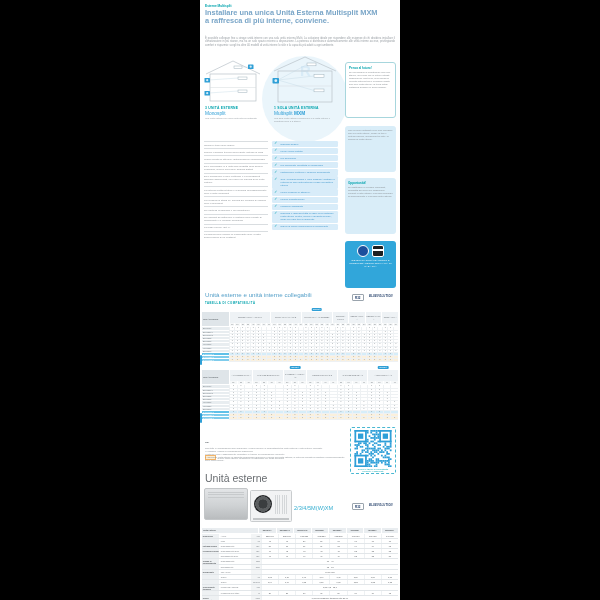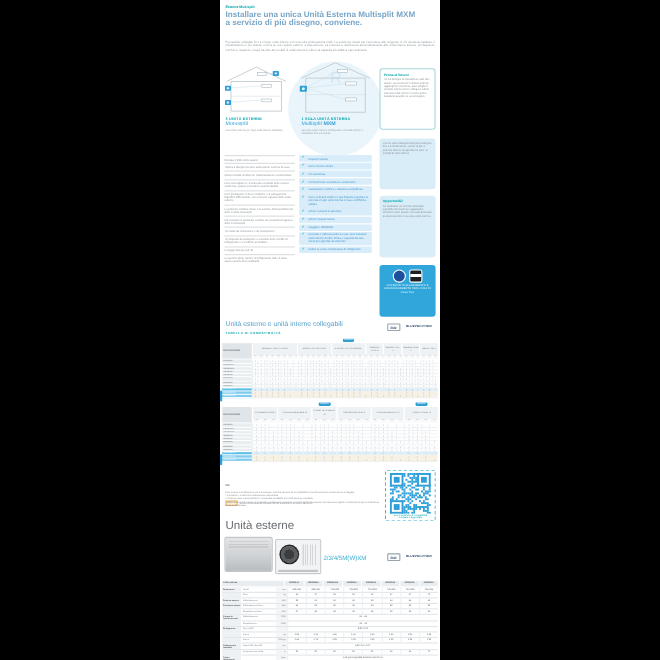--- a/index.html
+++ b/index.html
@@ -121,21 +121,21 @@
   svg{display:block;}
 </style>
 </head>
 <body>
 
 <div id="page">
 
   <div class="abs" id="kicker">Esterne Multisplit</div>
   <div class="abs" id="title">
     <span>Installare una unica Unità Esterna Multisplit MXM</span><br>
-    <span>a servizio di più disegno, conviene.</span>
+    <span>a raffresca di più interne, conviene.</span>
   </div>
   <div class="abs" id="intro">È possibile collegare fino a cinque unità interne con una sola unità esterna Multi. La soluzione ideale per rispondere alle esigenze di chi desidera installare il climatizzatore in più stanze, ma ha un solo spazio esterno a disposizione. La potenza si distribuisce automaticamente alle unità interne accese, privilegiando comfort e risparmio: scegli tra oltre 40 modelli di unità interne lo stile e la capacità più adatti a ogni ambiente.</div>
 
   <div class="abs" id="drop"></div>
   <div class="abs" id="drop-r">R</div>
 
   <svg class="abs" id="houseA" width="62" height="46" viewBox="0 0 62 46">
     <polyline points="2,16 29,3 56,16" fill="none" stroke="#b9c2c8" stroke-width="0.7"></polyline>
     <rect x="6" y="16" width="46" height="27" fill="none" stroke="#b9c2c8" stroke-width="0.7"></rect>
     <line x1="6" y1="29.5" x2="52" y2="29.5" stroke="#d4dadd" stroke-width="0.5"></line>

